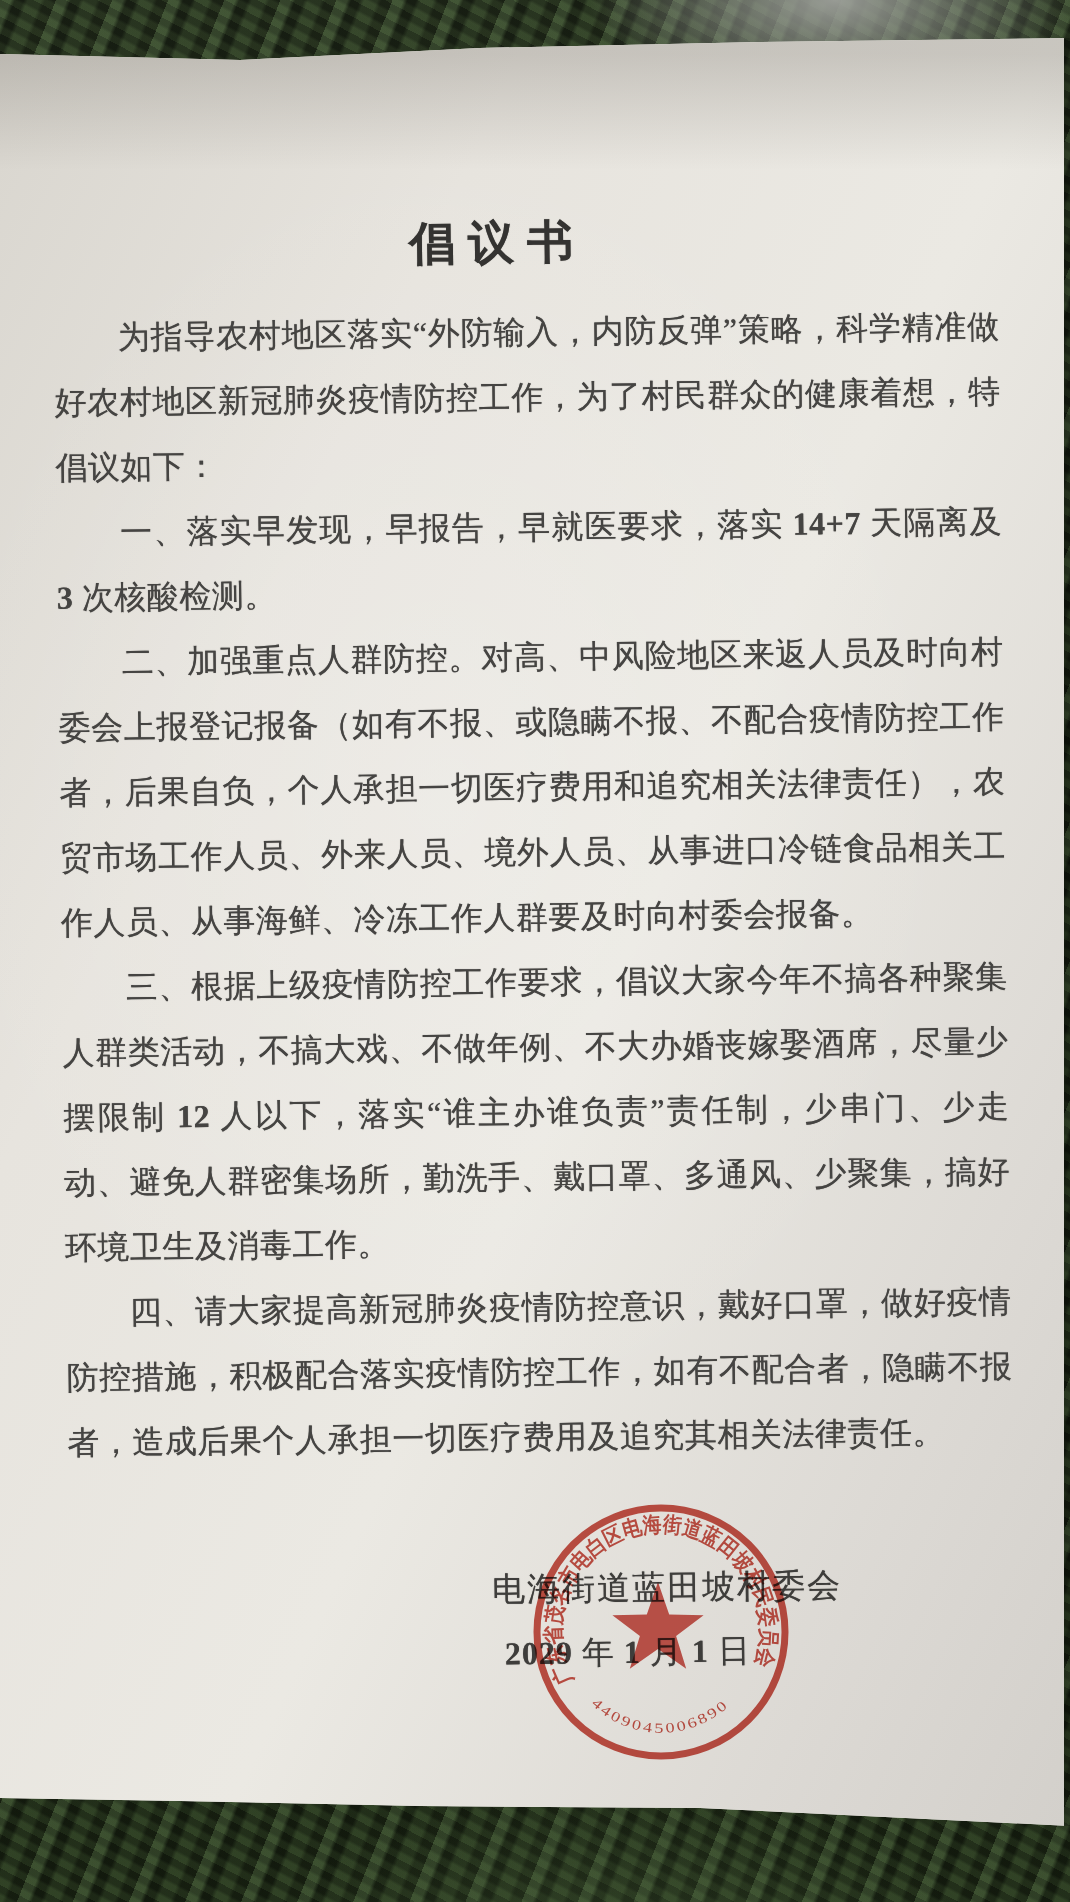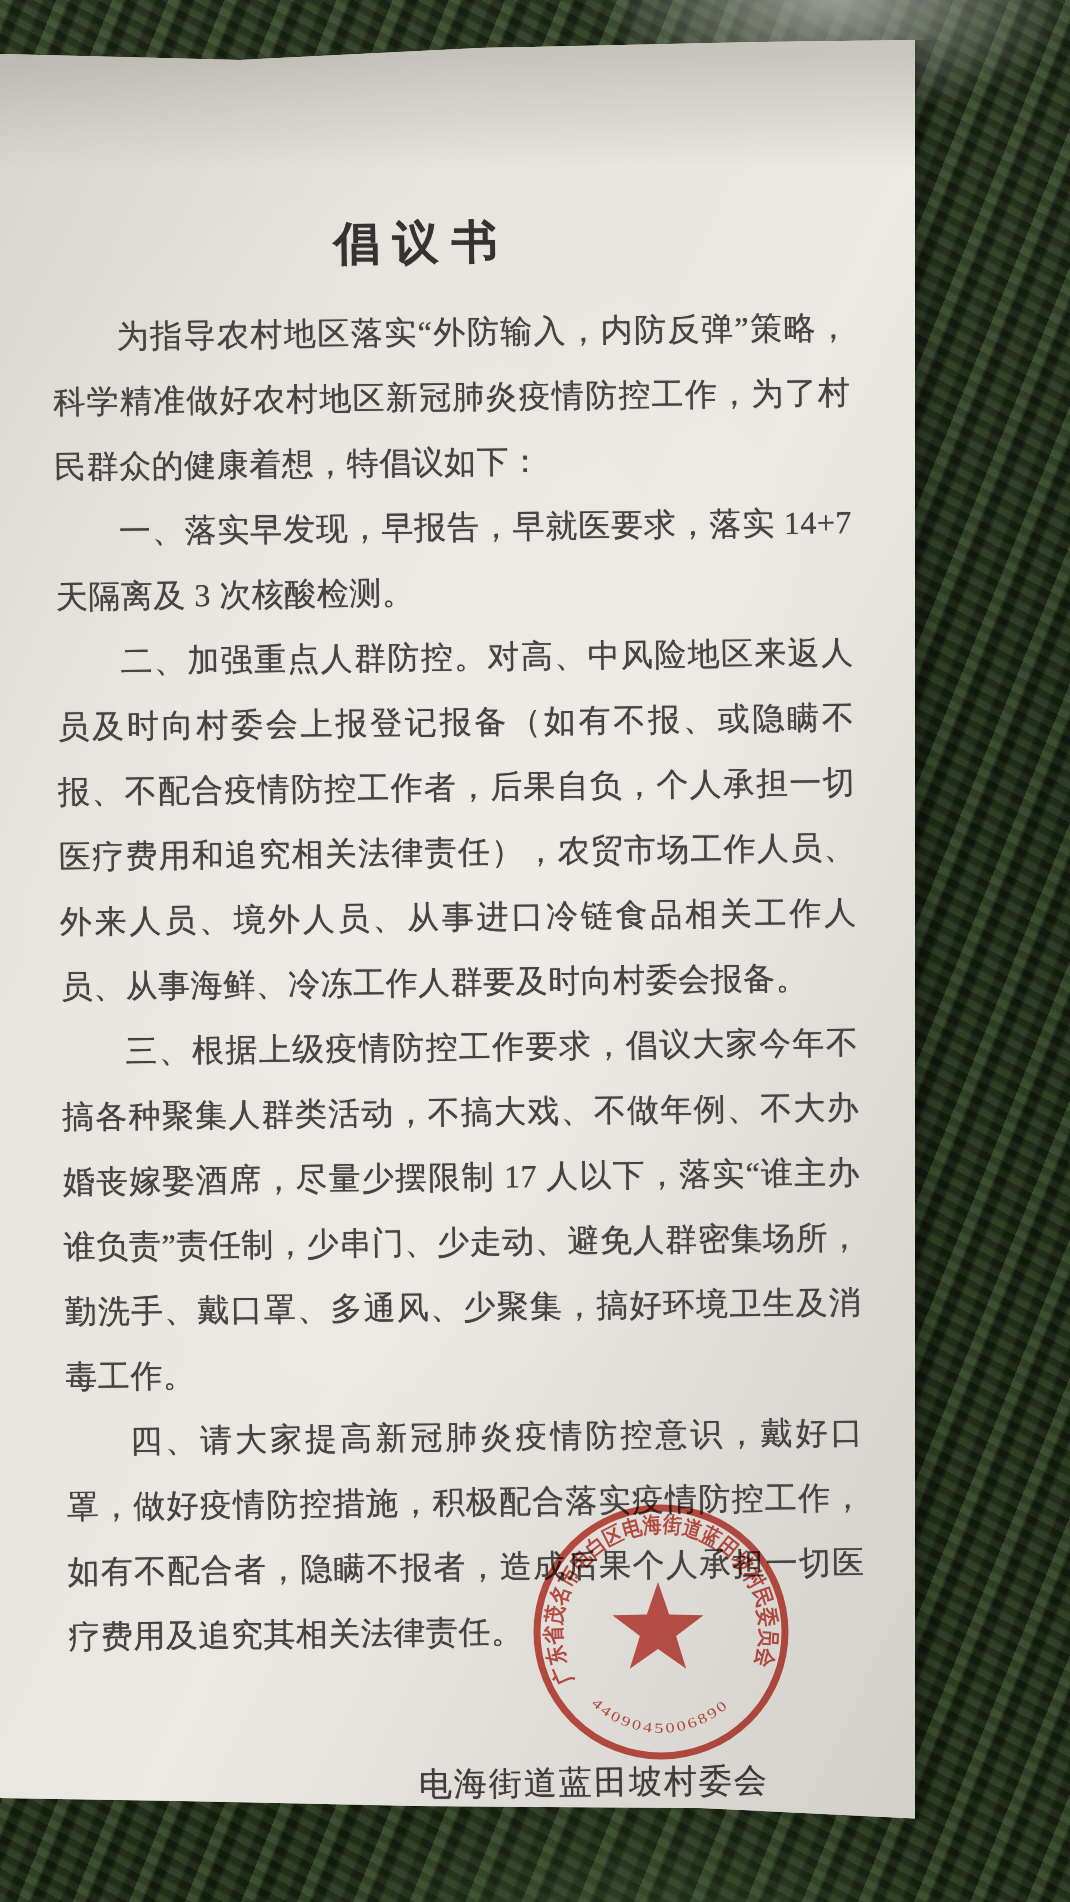--- a/index.html
+++ b/index.html
@@ -8,21 +8,21 @@
     font-family:"Liberation Serif","DejaVu Serif",serif;
     background-color:#141b10;
     background-image:
       radial-gradient(ellipse 360px 170px at 78% 0%, rgba(158,161,155,0.95), rgba(158,161,155,0) 68%),
       radial-gradient(ellipse 520px 280px at 58% 104%, rgba(84,110,68,0.35), rgba(84,110,68,0) 70%),
       repeating-linear-gradient(112deg, rgba(106,138,88,0.28) 0 10px, rgba(8,12,6,0.38) 14px 22px, rgba(70,95,55,0.22) 26px 38px, rgba(15,20,10,0.32) 42px 52px),
       repeating-linear-gradient(28deg, rgba(90,120,70,0.18) 0 6px, rgba(0,0,0,0.24) 9px 15px),
       linear-gradient(180deg,#2a3522,#1c2616 40%,#202c18);
   }
   .paper{
-    position:absolute;left:0;top:0;width:915px;height:1902px;
+    position:absolute;left:0;top:0;width:1064px;height:1902px;
     clip-path:polygon(0px 54px,240px 60px,480px 48px,760px 42px,1070px 38px,
                       1070px 1826px,700px 1808px,420px 1806px,180px 1801px,0px 1798px);
     background-image:
       linear-gradient(180deg, rgba(112,107,99,0.28) 54px, rgba(112,107,99,0) 170px),
       radial-gradient(ellipse 720px 920px at 42% 42%, rgba(255,255,255,0.20), rgba(255,255,255,0) 72%),
       linear-gradient(115deg,#d8d5ce 0%,#e7e4de 28%,#ebe9e3 55%,#dcd9d4 82%,#d2cfca 100%);
     background-color:#e6e3dd;
     box-shadow:0 0 30px rgba(0,0,0,0.6);
   }
   .content{
@@ -37,21 +37,21 @@
     text-align:center;letter-spacing:13px;
     transform:translateX(-28px);
   }
   .paras{margin-top:26px;}
   .paras p{
     margin:0;
     font-size:32px;line-height:65px;letter-spacing:0.5px;
     text-align:justify;text-justify:inter-character;
     text-indent:2em;
   }
-  .paras p b, .date-line b{font-weight:400;}
+  .paras p b, .date-line b{font-weight:700;}
   .sig-line{
     margin-top:86px;margin-left:250px;height:66px;
     font-size:33px;line-height:66px;letter-spacing:2px;
     text-align:center;color:#3e3d3b;
   }
   .date-line{
     margin-left:170px;height:62px;
     font-size:32px;line-height:62px;letter-spacing:1px;
     text-align:center;color:#3e3d3b;
   }
@@ -69,21 +69,21 @@
 <body>
 
 <div class="photo">
   <div class="paper">
     <div class="content">
       <h1 class="title">倡议书</h1>
       <div class="paras">
           <p><span>为指导农村地区落实“外防输入，内防反弹”策略，科学精准做好农村地区新冠肺炎疫情防控工作，为了村民群众的健康着想，特倡议如下：</span></p>
           <p><span>一、落实早发现，早报告，早就医要求，落实 </span><b>14+7</b><span> 天隔离及 </span><b>3</b><span> 次核酸检测。</span></p>
           <p><span>二、加强重点人群防控。对高、中风险地区来返人员及时向村委会上报登记报备（如有不报、或隐瞒不报、不配合疫情防控工作者，后果自负，个人承担一切医疗费用和追究相关法律责任），农贸市场工作人员、外来人员、境外人员、从事进口冷链食品相关工作人员、从事海鲜、冷冻工作人群要及时向村委会报备。</span></p>
-          <p><span>三、根据上级疫情防控工作要求，倡议大家今年不搞各种聚集人群类活动，不搞大戏、不做年例、不大办婚丧嫁娶酒席，尽量少摆限制 </span><b>17</b><span> 人以下，落实“谁主办谁负责”责任制，少串门、少走动、避免人群密集场所，勤洗手、戴口罩、多通风、少聚集，搞好环境卫生及消毒工作。</span></p>
+          <p><span>三、根据上级疫情防控工作要求，倡议大家今年不搞各种聚集人群类活动，不搞大戏、不做年例、不大办婚丧嫁娶酒席，尽量少摆限制 </span><b>12</b><span> 人以下，落实“谁主办谁负责”责任制，少串门、少走动、避免人群密集场所，勤洗手、戴口罩、多通风、少聚集，搞好环境卫生及消毒工作。</span></p>
           <p><span>四、请大家提高新冠肺炎疫情防控意识，戴好口罩，做好疫情防控措施，积极配合落实疫情防控工作，如有不配合者，隐瞒不报者，造成后果个人承担一切医疗费用及追究其相关法律责任。</span></p>
         </div>
       <div class="sig-line">电海街道蓝田坡村委会</div>
       <div class="date-line"><b>2029</b><span> 年 </span><b>1</b><span> 月 </span><b>1</b><span> 日</span></div>
     </div>
   </div>
 
   <svg class="seal" viewBox="0 0 270 270">
     <circle class="ring" cx="135" cy="135" r="124"></circle>
     <path id="sealTopArc" d="M 48.5 185 A 100 100 0 1 1 221.5 185" fill="none"></path>

